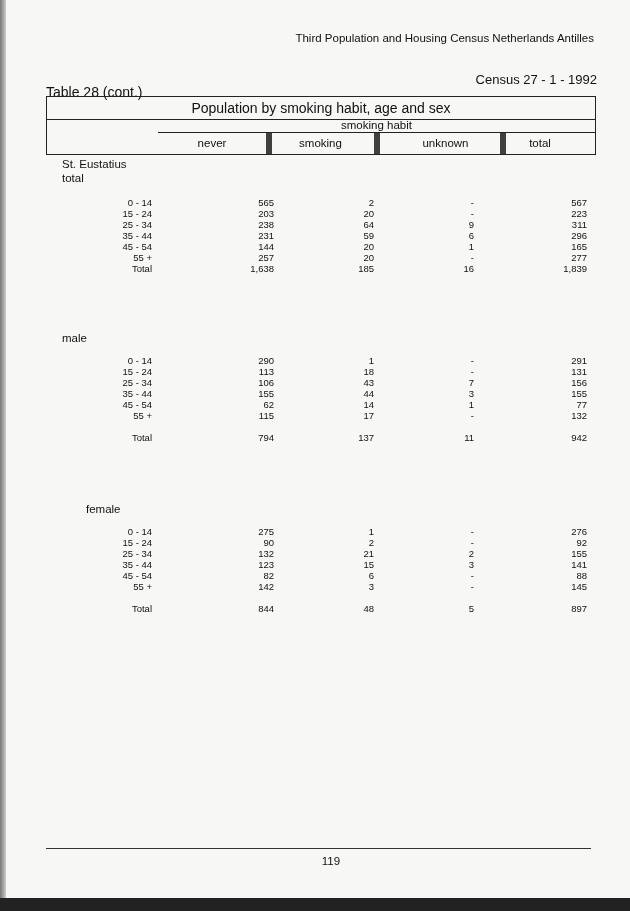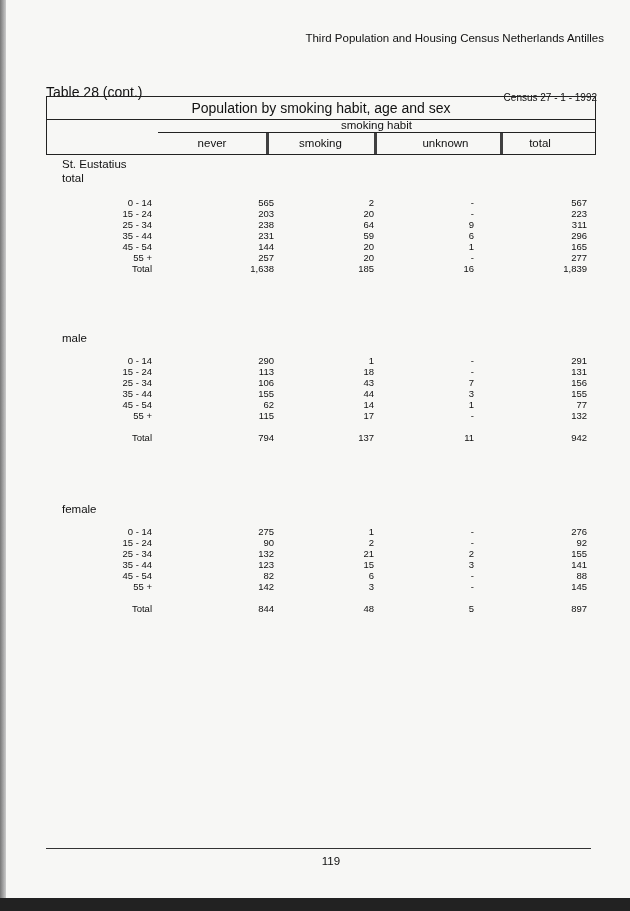--- a/index.html
+++ b/index.html
@@ -1,27 +1,27 @@
 <!DOCTYPE html>
 <html><head>
 <meta charset="utf-8">
 <style>
   html,body{margin:0;padding:0;}
   body{width:630px;height:911px;background:#2a2a2a;position:relative;overflow:hidden;font-family:"Liberation Sans",sans-serif;color:#111;}
   .page{position:absolute;left:0;top:0;width:630px;height:900px;background:#f7f7f5;}
   .spine{position:absolute;left:0;top:0;width:6px;height:900px;background:linear-gradient(to right,#777,#ccc);}
   .bottom-bar{position:absolute;left:0;top:898px;width:630px;height:13px;background:#222;}
-  .running-head{position:absolute;right:26px;top:32px;font-size:11.5px;}
+  .running-head{position:absolute;right:36px;top:32px;font-size:11.5px;}
   .table-label{position:absolute;left:46px;top:84px;font-size:14px;}
-  .census-label{position:absolute;right:33px;top:92px;font-size:10px;}
+  .census-label{position:absolute;right:33px;top:72px;font-size:13px;}
   .hdr{position:absolute;left:46px;top:96px;width:550px;height:59px;border:1px solid #222;box-sizing:border-box;}
   .hdr .title{position:absolute;left:0;top:0;width:100%;height:22px;border-bottom:1px solid #222;text-align:center;font-size:14px;line-height:22px;}
   .hdr .age{position:absolute;left:0;top:22px;width:110px;height:35px;border-right:1px solid #222;text-align:center;line-height:44px;font-size:11.5px;}
   .hdr .group{position:absolute;left:111px;top:22px;right:0;height:13px;border-bottom:1px solid #222;text-align:center;font-size:11.5px;line-height:13px;}
-  .hdr .col{position:absolute;top:36px;height:21px;text-align:center;line-height:21px;font-size:11.5px;border-right:3px solid #404040;}
+  .hdr .col{position:absolute;top:36px;height:21px;text-align:center;line-height:21px;font-size:11.5px;border-right:6px solid #404040;}
   .hdr .col.last{border-right:none;}
   .section-label{position:absolute;left:62px;font-size:11.5px;}
   .row{position:absolute;left:0;width:630px;height:11px;font-size:9.5px;line-height:11px;}
   .row span{position:absolute;text-align:right;}
   .c-age{left:100px;width:52px;}
   .c-never{left:230px;width:44px;}
   .c-smoking{left:330px;width:44px;}
   .c-unknown{left:430px;width:44px;}
   .c-total{left:540px;width:47px;}
   .footer-rule{position:absolute;left:46px;top:848px;width:545px;height:1px;background:#333;}
@@ -142,21 +142,21 @@
         <span class="c-unknown">-</span>
         <span class="c-total">132</span>
       </div>
       <div class="row" style="top: 432px;">
         <span class="c-age">Total</span>
         <span class="c-never">794</span>
         <span class="c-smoking">137</span>
         <span class="c-unknown">11</span>
         <span class="c-total">942</span>
       </div>
-      <div class="section-label" style="top: 503px;">female</div>
+      <div class="section-label" style="top: 503px; margin-left: 24px;">female</div>
       <div class="row" style="top: 526px;">
         <span class="c-age">0 - 14</span>
         <span class="c-never">275</span>
         <span class="c-smoking">1</span>
         <span class="c-unknown">-</span>
         <span class="c-total">276</span>
       </div>
       <div class="row" style="top: 537px;">
         <span class="c-age">15 - 24</span>
         <span class="c-never">90</span>

